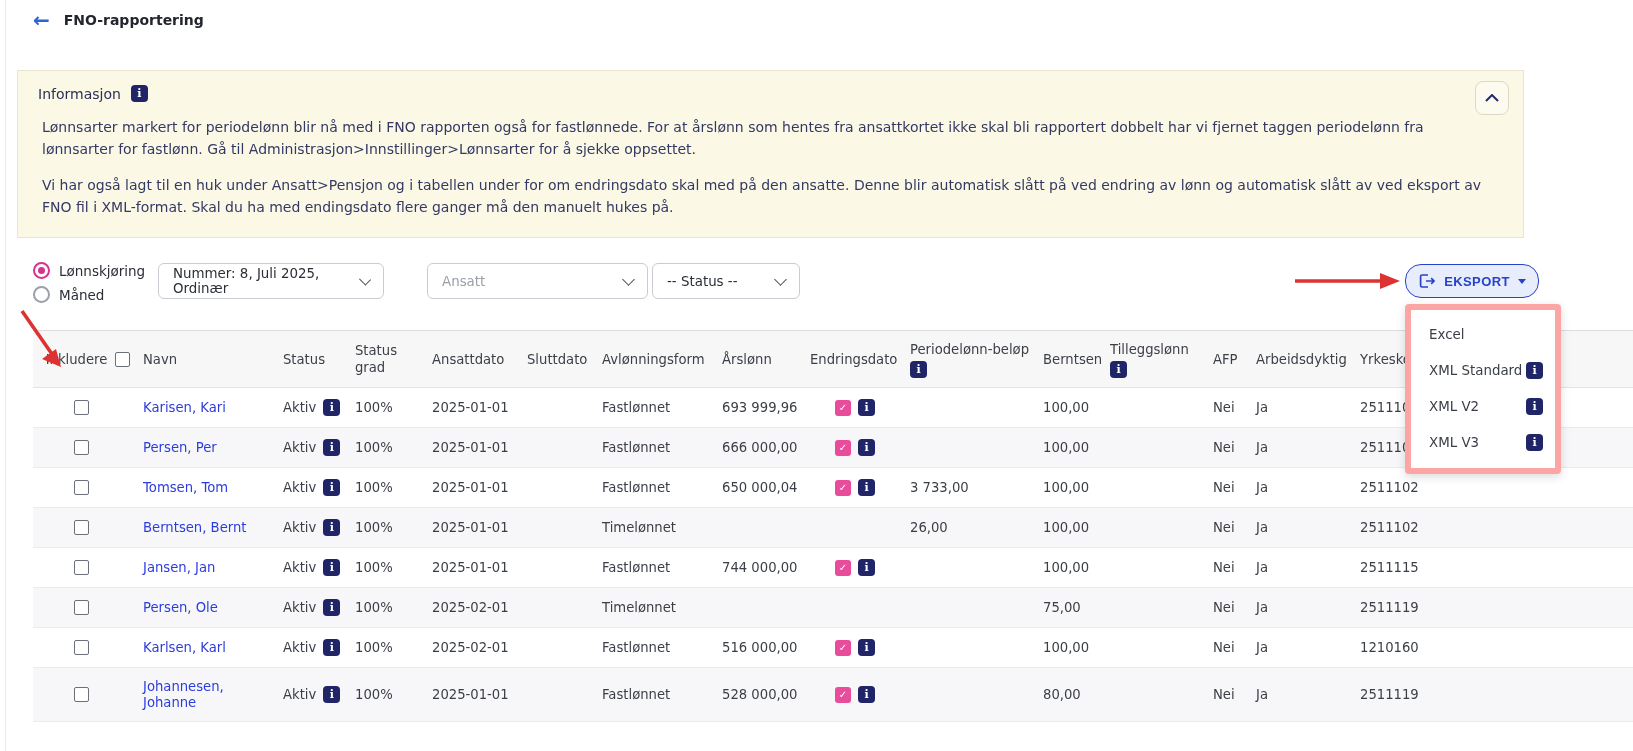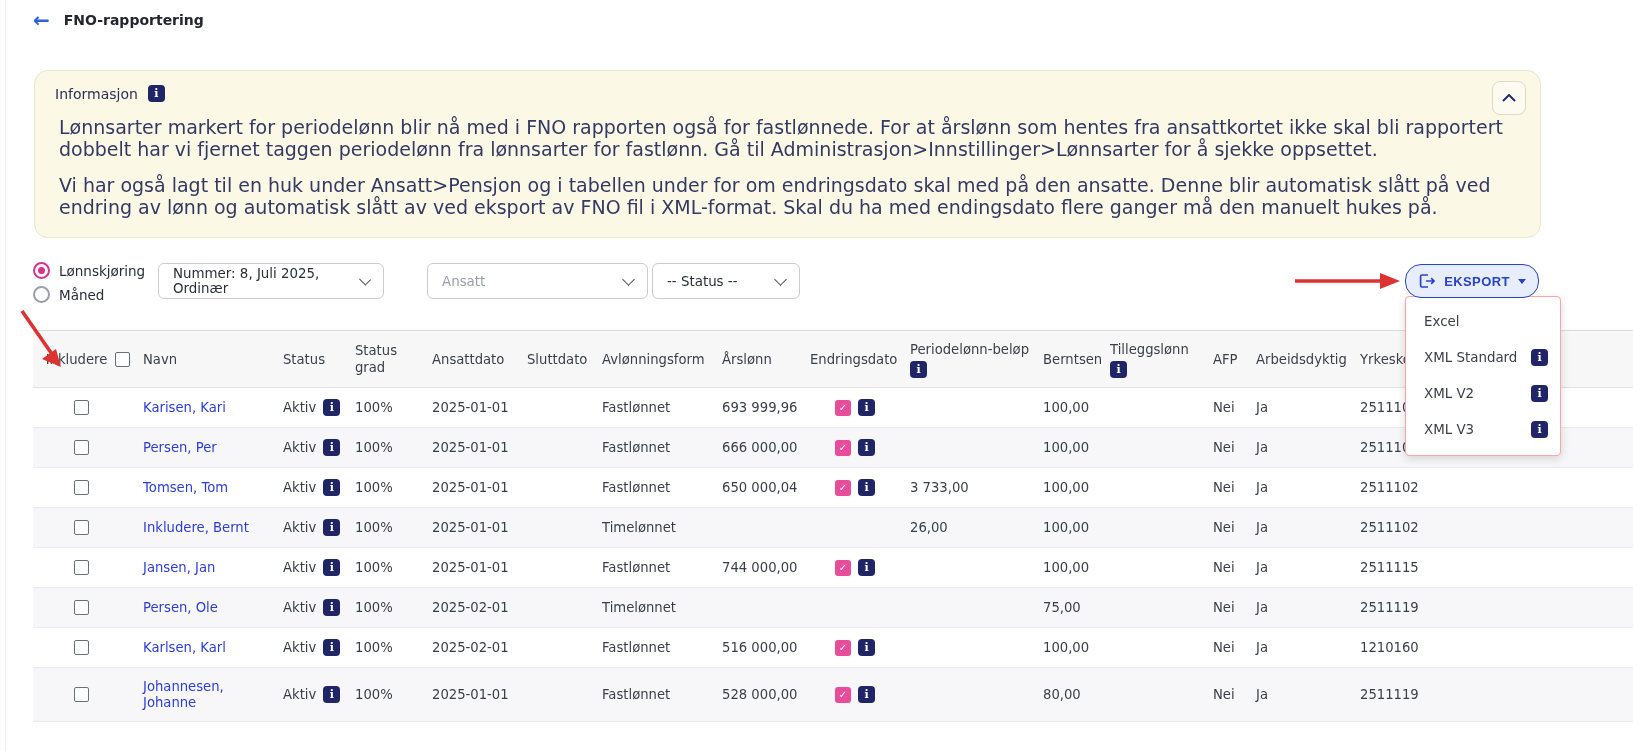--- a/index.html
+++ b/index.html
@@ -8,27 +8,27 @@
   body { position:relative; }
 
   .left-edge { position:absolute; left:5px; top:0; width:1px; height:751px; background:#eceaf2; }
 
   
   .page-header { position:absolute; left:33px; top:10px; display:flex; align-items:center; gap:14px; }
   .back-arrow { color:#2a65dd; font-size:20px; font-weight:bold; line-height:1; cursor:pointer; }
   .page-title { font-size:14px; font-weight:600; color:#24262e; }
 
   
-  .info-panel { position:absolute; left:34px; top:70px; width:1507px; height:168px;
-                background:#fbf8e6; border:1px solid #e9e5cf; border-radius:14px; padding:14px 20px; }
+  .info-panel { position:absolute; left:17px; top:70px; width:1507px; height:168px;
+                background:#fbf8e6; border:1px solid #e9e5cf; border-radius:0; padding:14px 20px; }
   .info-head { display:flex; align-items:center; gap:10px; }
   .info-title { font-size:14px; color:#2b2f55; }
   .collapse-btn { position:absolute; right:14px; top:10px; width:34px; height:34px; background:#fdfbf0;
                   border:1px solid #ddd9c6; border-radius:8px; display:flex; align-items:center; justify-content:center; cursor:pointer; }
-  .info-panel p { font-size:19px; line-height:22px; color:#343963; margin:14px 0 0 4px; padding-right:16px; }
+  .info-panel p { font-size:14px; line-height:22px; color:#343963; margin:14px 0 0 4px; padding-right:16px; }
 
   .ii { display:inline-flex; align-items:center; justify-content:center; min-width:17px; width:17px; height:17px;
         background:#1f2566; color:#fff; border-radius:4px; font-family:"DejaVu Serif",serif;
         font-size:11px; font-weight:bold; cursor:pointer; }
 
   
   .radio-group { position:absolute; left:33px; top:262px; display:flex; flex-direction:column; gap:7px; }
   .radio-row { display:flex; align-items:center; gap:9px; font-size:13.5px; color:#2a2e36; cursor:pointer; }
   .radio { width:17px; height:17px; border-radius:50%; border:2px solid #9aa0a8; position:relative; background:#fff; }
   .radio.sel { border-color:#d5338f; }
@@ -41,22 +41,22 @@
   .chev { width:9px; height:9px; border-left:1.6px solid #4a4e55; border-bottom:1.6px solid #4a4e55;
           transform:rotate(-45deg); margin-top:-4px; }
 
   
   .export-btn { position:absolute; left:1405px; top:264px; width:134px; height:34px; z-index:6;
                 background:#e8edfb; border:1px solid #2742cb; border-radius:16px; color:#2742cb;
                 display:flex; align-items:center; justify-content:center; gap:8px;
                 font-size:13px; font-weight:600; letter-spacing:.4px; cursor:pointer; }
   .caret-down { width:0; height:0; border-left:4.5px solid transparent; border-right:4.5px solid transparent;
                 border-top:5px solid #2742cb; }
-  .export-menu { position:absolute; left:1405px; top:296px; width:156px; z-index:5;
-                 background:#fff; border:1px solid #fca5a5; border-radius:4px;
+  .export-menu { position:absolute; left:1405px; top:304px; width:156px; z-index:5;
+                 background:#fff; border:6px solid #fca5a5; border-radius:4px;
                  box-shadow:0 3px 10px rgba(0,0,0,.14); padding:6px 0 8px 0; list-style:none; }
   .export-menu li { height:36px; display:flex; align-items:center; justify-content:space-between;
                     padding:0 12px 0 18px; font-size:13.4px; color:#3a3e46; cursor:pointer; }
 
   
   .table-wrap { position:absolute; left:33px; top:330px; width:1600px; z-index:1; }
   .grid { display:grid;
           grid-template-columns:110px 140px 72px 77px 95px 75px 120px 88px 100px 133px 67px 103px 43px 104px 100px minmax(0,1fr); }
   .thead { background:#f7f7f8; border-top:1px solid #dcdce0; border-bottom:1px solid #e3e3e6;
            min-height:58px; align-items:center; }
@@ -316,21 +316,21 @@
         <div class="cell">Nei</div>
         <div class="cell">Ja</div>
         <div class="cell">2511102</div>
         <div class="cell"></div>
       </div>
       <div class="grid trow alt">
         <div class="cell c-ink">
           <span class="cb"></span>
         </div>
         <div class="cell">
-          <a class="name-link">Inkludere, Bernt</a>
+          <a class="name-link">Berntsen, Bernt</a>
         </div>
         <div class="cell">
           <span>Aktiv</span>
           <span class="ii">i</span>
         </div>
         <div class="cell">100%</div>
         <div class="cell">2025-01-01</div>
         <div class="cell"></div>
         <div class="cell">Timelønnet</div>
         <div class="cell"></div>

